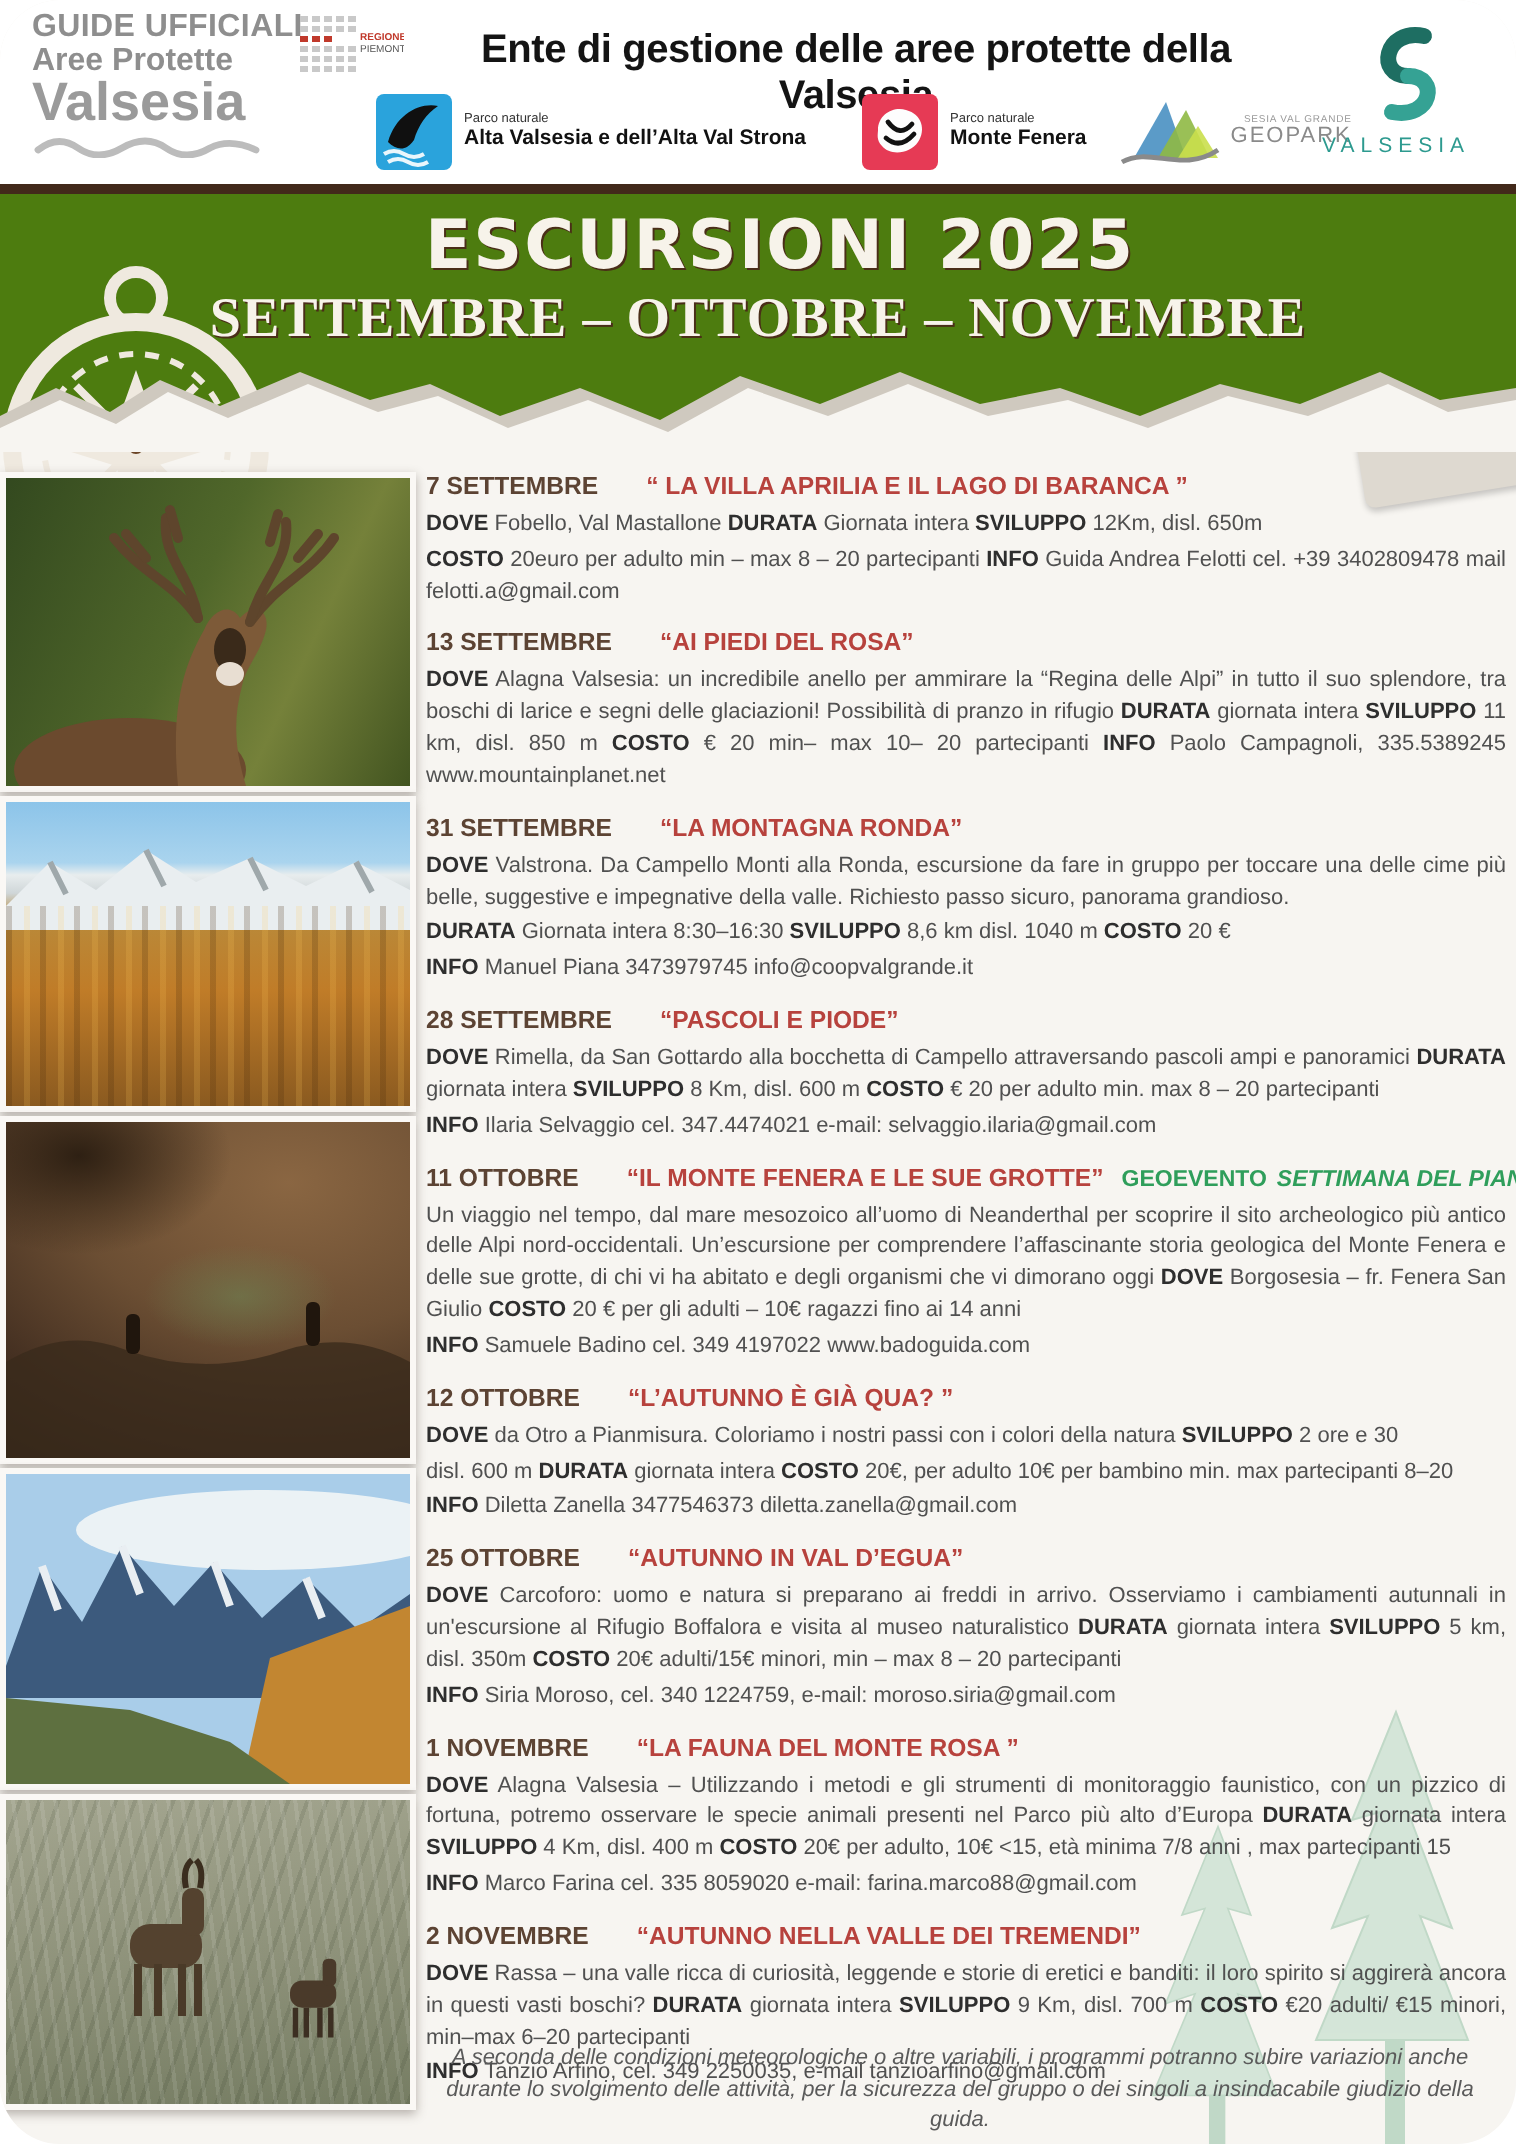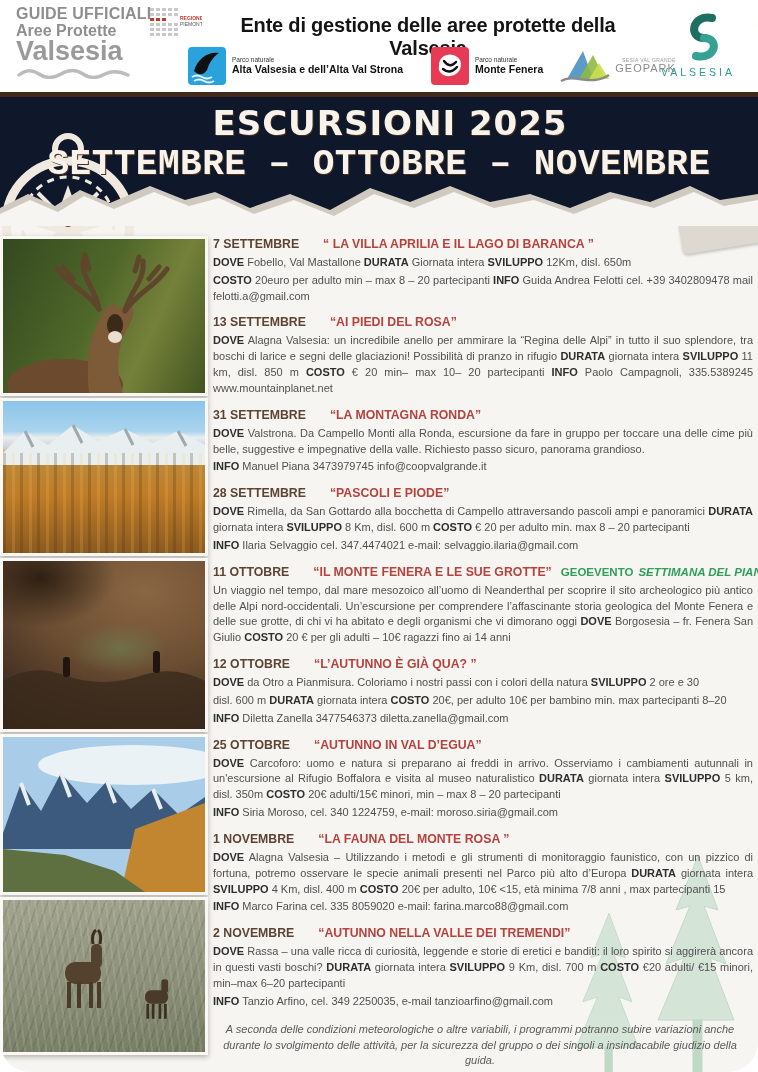--- a/index.html
+++ b/index.html
@@ -21,28 +21,28 @@
   .ptxt{margin-left:6px;line-height:1.05;}
   .ptxt .small{font-size:6.5px;color:#333;}
   .ptxt .name{font-size:10.5px;font-weight:700;color:#111;}
   .geopark{display:flex;align-items:center;margin-left:16px;text-align:right;}
   .geotxt{margin-left:4px;line-height:1;}
   .geotxt .gt1{font-size:5px;color:#9a9a9a;letter-spacing:.4px;}
   .geotxt .gt2{font-size:11px;color:#8a8a8a;letter-spacing:1px;}
   .vlogo{position:absolute;right:12px;top:8px;width:96px;text-align:center;}
   .vlogo .vtxt{font-size:10.5px;letter-spacing:3px;color:#2d9a8f;margin-top:-2px;}
   
-  .banner{position:absolute;left:0;top:92px;width:758px;height:128px;background:#0f172a;
+  .banner{position:absolute;left:0;top:92px;width:758px;height:128px;background:#4d7c0f;
           border-top:5px solid #42291a;box-sizing:border-box;}
   .b1{position:absolute;top:6px;left:70px;width:640px;text-align:center;z-index:2;
       font-size:34px;font-weight:800;color:#f7f3ea;letter-spacing:1px;
       font-family:"DejaVu Sans",sans-serif;text-shadow:1px 1px 0 #4a2e18;}
   .b2{position:absolute;top:47px;left:12px;width:734px;text-align:center;z-index:2;
-      font-size:36px;font-weight:800;color:#f7f3ea;letter-spacing:.5px;
-      font-family:Liberation Mono, monospace;text-shadow:1px 1px 0 #4a2e18;}
+      font-size:28px;font-weight:800;color:#f7f3ea;letter-spacing:.5px;
+      font-family:Liberation Serif, serif;text-shadow:1px 1px 0 #4a2e18;}
   .compass{position:absolute;left:-10px;top:16px;z-index:1;}
   .tear{position:absolute;left:0;bottom:-6px;z-index:3;}
   .scrap{position:absolute;right:-8px;top:212px;width:86px;height:36px;background:#ded9d0;
          transform:rotate(-9deg);border-radius:5px;box-shadow:0 2px 3px rgba(0,0,0,.2);}
   
   .photos{position:absolute;left:0;top:236px;width:208px;z-index:2;}
   .photo{position:relative;border:3px solid #faf8f5;box-sizing:border-box;width:208px;
          overflow:hidden;margin-bottom:2px;box-shadow:0 2px 5px rgba(60,50,40,.35);}
   #ph-deer{height:160px;background:linear-gradient(115deg,#33491f,#50672a 45%,#75813a 70%,#425420);}
   #ph-larch{height:158px;background:linear-gradient(180deg,#8cc4e9 0%,#aad4ee 20%,#e8edee 24%,#cfd6d8 30%,#b98a3a 38%,#c07c28 62%,#8a5a20 100%);}
@@ -269,30 +269,32 @@
         <div class="ev-p"><span class="kw">DOVE</span><span> Fobello, Val Mastallone  </span><span class="kw">DURATA</span><span> Giornata intera   </span><span class="kw">SVILUPPO</span><span> 12Km, disl. 650m</span></div>
         <div class="ev-p"><span class="kw">COSTO</span><span> 20euro per adulto min – max 8 – 20 partecipanti  </span><span class="kw">INFO</span><span> Guida Andrea Felotti cel. +39 3402809478 mail felotti.a@gmail.com</span></div>
       </div>
       <div class="ev">
         <div class="ev-head"><span class="ev-date">13 SETTEMBRE</span><span class="ev-title">“AI PIEDI DEL  ROSA”</span></div>
         <div class="ev-p"><span class="kw">DOVE</span><span> Alagna Valsesia: un incredibile anello per ammirare la “Regina delle Alpi” in tutto il suo splendore, tra boschi di larice e segni delle glaciazioni! Possibilità di pranzo in rifugio </span><span class="kw">DURATA</span><span> giornata intera </span><span class="kw">SVILUPPO</span><span> 11 km, disl. 850 m  </span><span class="kw">COSTO</span><span> € 20 min– max 10– 20 partecipanti  </span><span class="kw">INFO</span><span> Paolo Campagnoli, 335.5389245 www.mountainplanet.net</span></div>
       </div>
       <div class="ev">
         <div class="ev-head"><span class="ev-date">31 SETTEMBRE</span><span class="ev-title">“LA MONTAGNA RONDA”</span></div>
         <div class="ev-p"><span class="kw">DOVE</span><span> Valstrona. Da Campello Monti alla Ronda, escursione da fare in gruppo per toccare una delle cime più belle, suggestive e impegnative della valle. Richiesto passo sicuro, panorama grandioso.</span></div>
+        <div class="ev-p"><span class="kw">DURATA</span><span> Giornata intera 8:30–16:30 </span><span class="kw">SVILUPPO</span><span> 8,6 km disl. 1040 m </span><span class="kw">COSTO</span><span> 20 €</span></div>
         <div class="ev-p"><span class="kw">INFO</span><span> Manuel Piana 3473979745 info@coopvalgrande.it</span></div>
       </div>
       <div class="ev">
         <div class="ev-head"><span class="ev-date">28 SETTEMBRE</span><span class="ev-title">“PASCOLI E PIODE”</span></div>
         <div class="ev-p"><span class="kw">DOVE</span><span> Rimella, da San Gottardo alla bocchetta di Campello attraversando pascoli ampi e panoramici </span><span class="kw">DURATA</span><span> giornata intera </span><span class="kw">SVILUPPO</span><span> 8 Km, disl. 600 m  </span><span class="kw">COSTO</span><span> € 20 per adulto min. max 8 – 20 partecipanti</span></div>
         <div class="ev-p"><span class="kw">INFO</span><span> Ilaria Selvaggio cel. 347.4474021 e-mail: selvaggio.ilaria@gmail.com</span></div>
       </div>
       <div class="ev">
         <div class="ev-head"><span class="ev-date">11 OTTOBRE</span><span class="ev-title">“IL MONTE FENERA E LE SUE GROTTE”</span><span class="badge">GEOEVENTO</span><span class="badge-it">SETTIMANA DEL PIANETA TERRA</span></div>
         <div class="ev-p"><span>Un viaggio nel tempo, dal mare mesozoico all’uomo di Neanderthal per scoprire il sito archeologico più antico delle Alpi nord-occidentali. Un’escursione per comprendere l’affascinante storia geologica del Monte Fenera e delle sue grotte, di chi vi ha abitato e degli organismi che vi dimorano oggi  </span><span class="kw">DOVE</span><span> Borgosesia – fr. Fenera San Giulio </span><span class="kw">COSTO</span><span> 20 € per gli adulti – 10€ ragazzi fino ai 14 anni</span></div>
+        <div class="ev-p"><span class="kw">INFO</span><span> Samuele Badino cel. 349 4197022 www.badoguida.com</span></div>
       </div>
       <div class="ev">
         <div class="ev-head"><span class="ev-date">12 OTTOBRE</span><span class="ev-title">“L’AUTUNNO È GIÀ QUA? ”</span></div>
         <div class="ev-p"><span class="kw">DOVE</span><span> da Otro a Pianmisura. Coloriamo i nostri passi con i colori della natura </span><span class="kw">SVILUPPO</span><span> 2 ore e 30</span></div>
         <div class="ev-p"><span>disl. 600 m  </span><span class="kw">DURATA</span><span> giornata intera  </span><span class="kw">COSTO</span><span> 20€, per adulto 10€ per bambino min. max partecipanti 8–20</span></div>
         <div class="ev-p"><span class="kw">INFO</span><span> Diletta Zanella 3477546373 diletta.zanella@gmail.com</span></div>
       </div>
       <div class="ev">
         <div class="ev-head"><span class="ev-date">25 OTTOBRE</span><span class="ev-title">“AUTUNNO IN VAL D’EGUA”</span></div>
         <div class="ev-p"><span class="kw">DOVE</span><span> Carcoforo: uomo e natura si preparano ai freddi in arrivo. Osserviamo i cambiamenti autunnali in un'escursione al Rifugio Boffalora e visita al museo naturalistico  </span><span class="kw">DURATA</span><span> giornata intera </span><span class="kw">SVILUPPO</span><span> 5 km, disl. 350m </span><span class="kw">COSTO</span><span> 20€ adulti/15€ minori, min – max 8 – 20 partecipanti</span></div>

